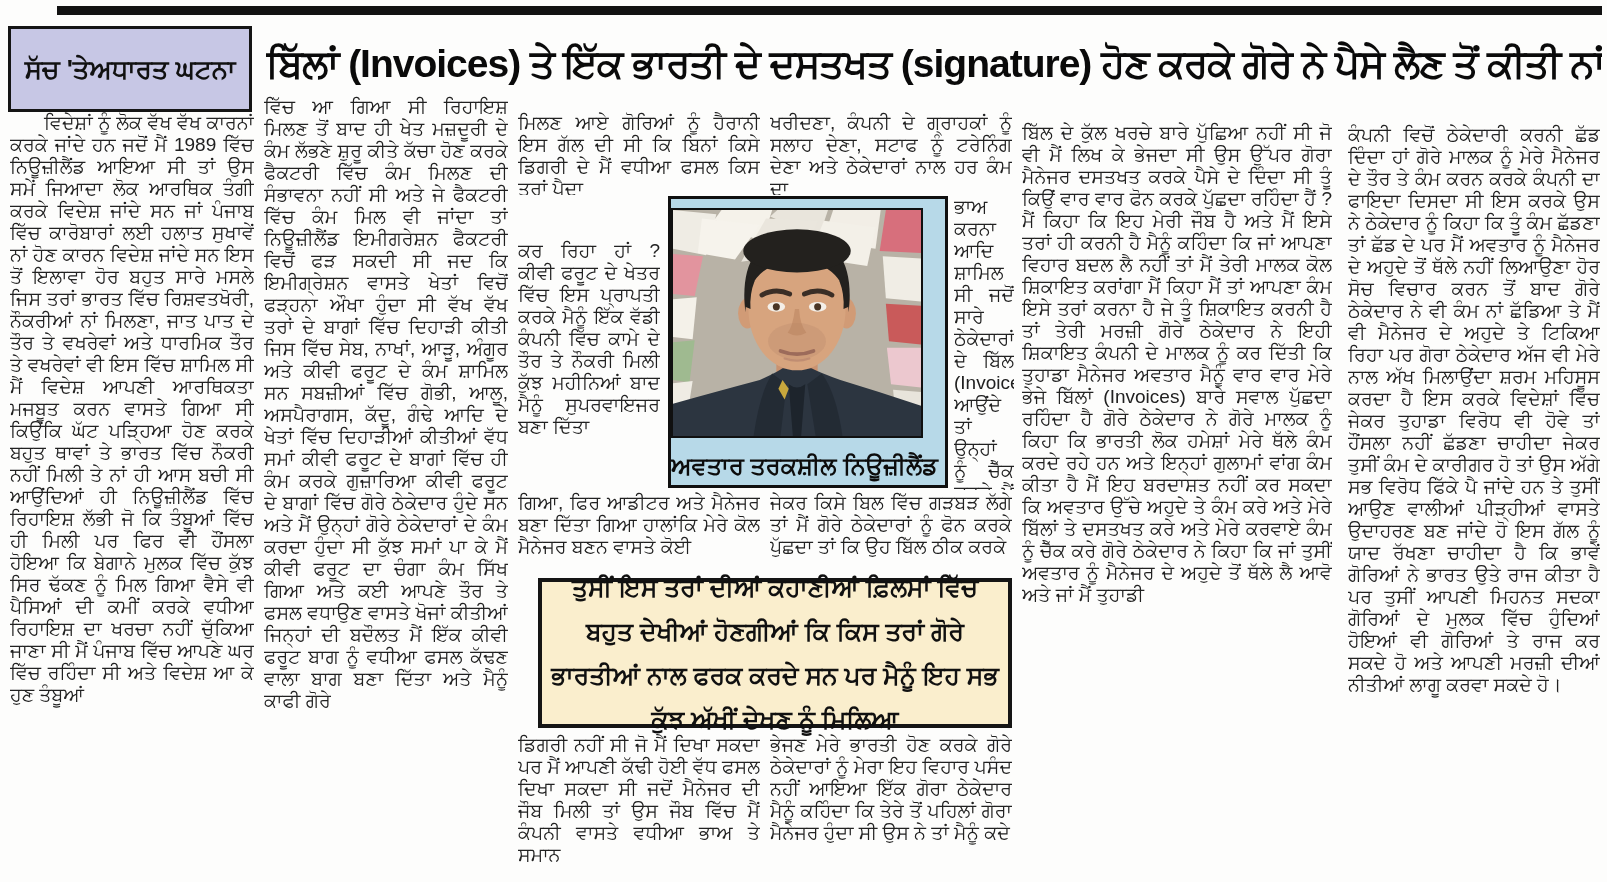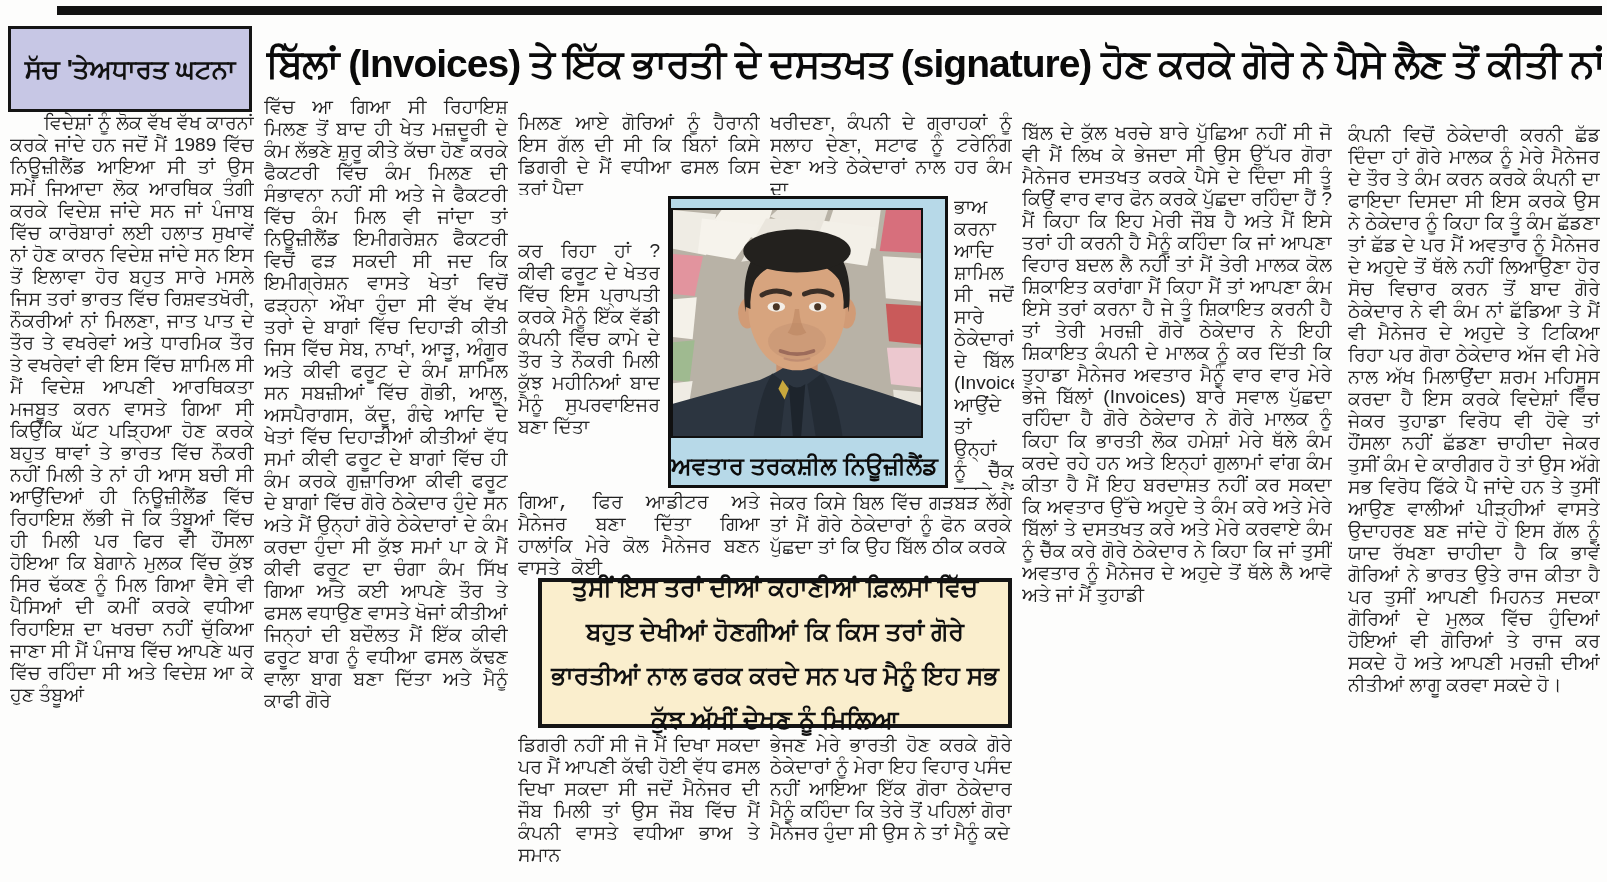--- a/index.html
+++ b/index.html
@@ -20,21 +20,21 @@
     white-space:nowrap;overflow:hidden;text-align:center;letter-spacing:-1px;
   }
   .col{
     position:absolute;font-size:19px;line-height:22px;
     text-align:justify;color:#212121;overflow:hidden;
   }
   .c1{left:10px;top:112px;width:244px;height:768px;text-indent:34px;}
   .c2{left:264px;top:96px;width:244px;height:768px;}
   .c3a{left:518px;top:112px;width:242px;height:83px;}
   .c3b{left:518px;top:196px;width:142px;height:294px;margin-top:44px;}
-  .c3c{left:518px;top:492px;width:242px;height:84px;font-family:Liberation Mono, monospace;}
+  .c3c{left:518px;top:492px;width:242px;height:84px;}
   .c3d{left:518px;top:734px;width:242px;height:146px;}
   .c4a{left:770px;top:112px;width:242px;height:83px;}
   .c4b{left:954px;top:196px;width:60px;height:294px;}
   .c4c{left:770px;top:492px;width:242px;height:84px;}
   .c4d{left:770px;top:734px;width:242px;height:146px;}
   .c5{left:1022px;top:122px;width:310px;height:768px;}
   .c6{left:1348px;top:124px;width:252px;height:768px;}
   .photo-frame{
     position:absolute;left:668px;top:196px;width:280px;height:292px;
     background:#b7d9e8;border:3px solid #101010;box-sizing:border-box;

